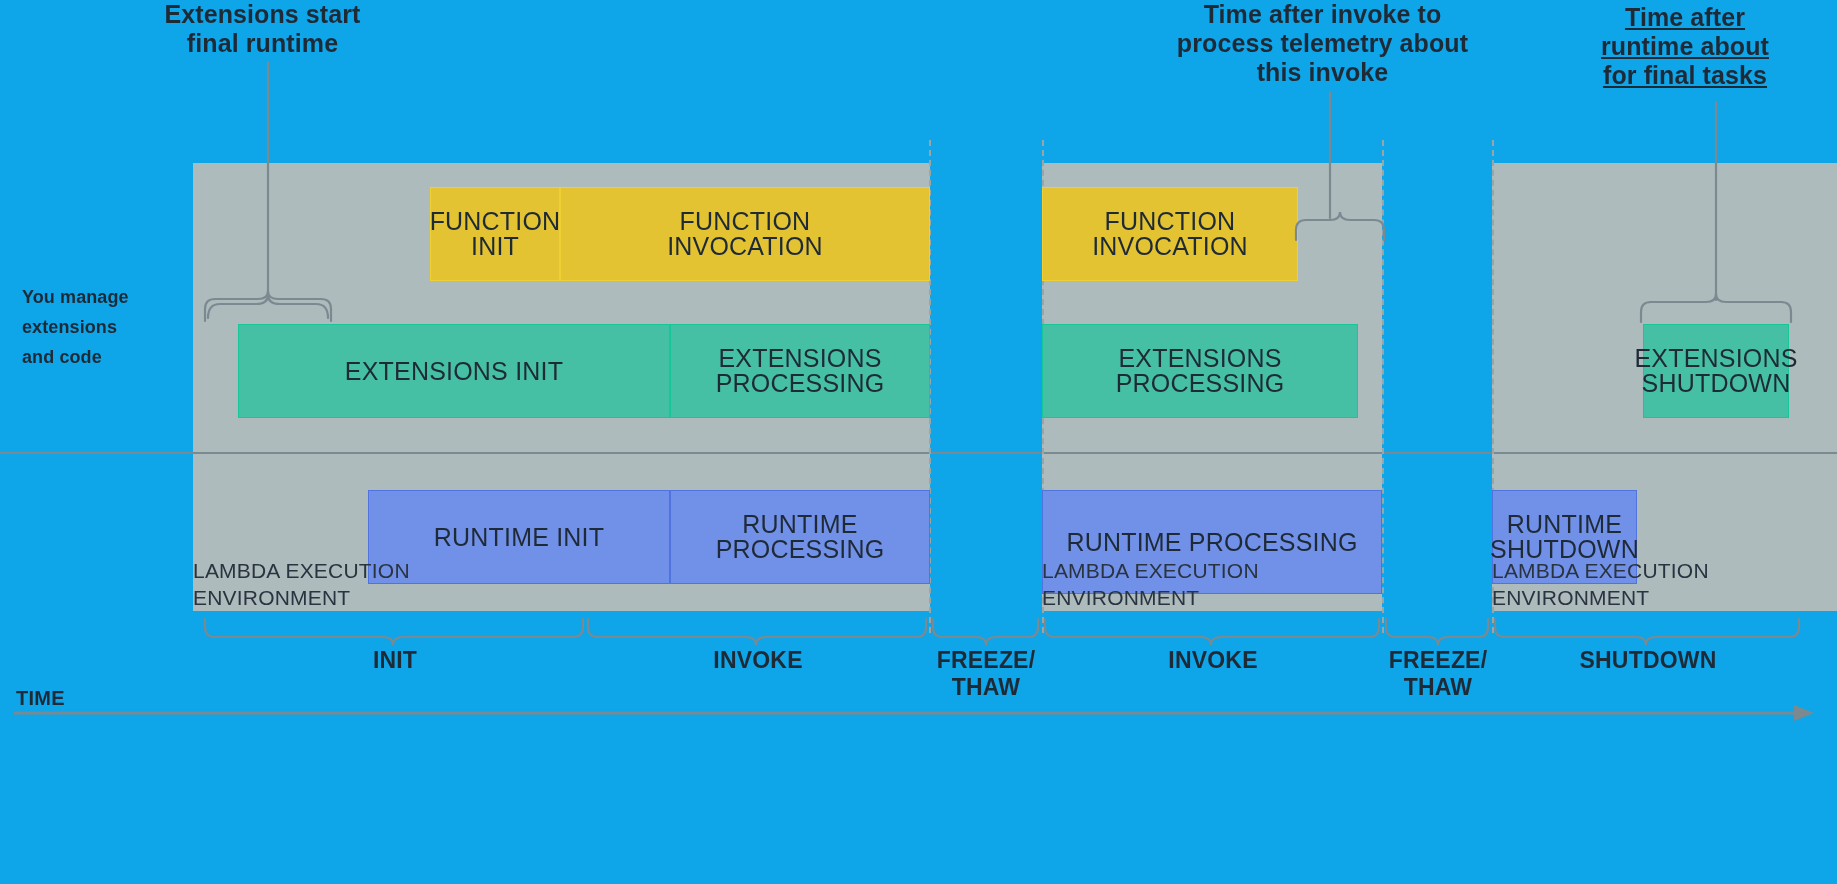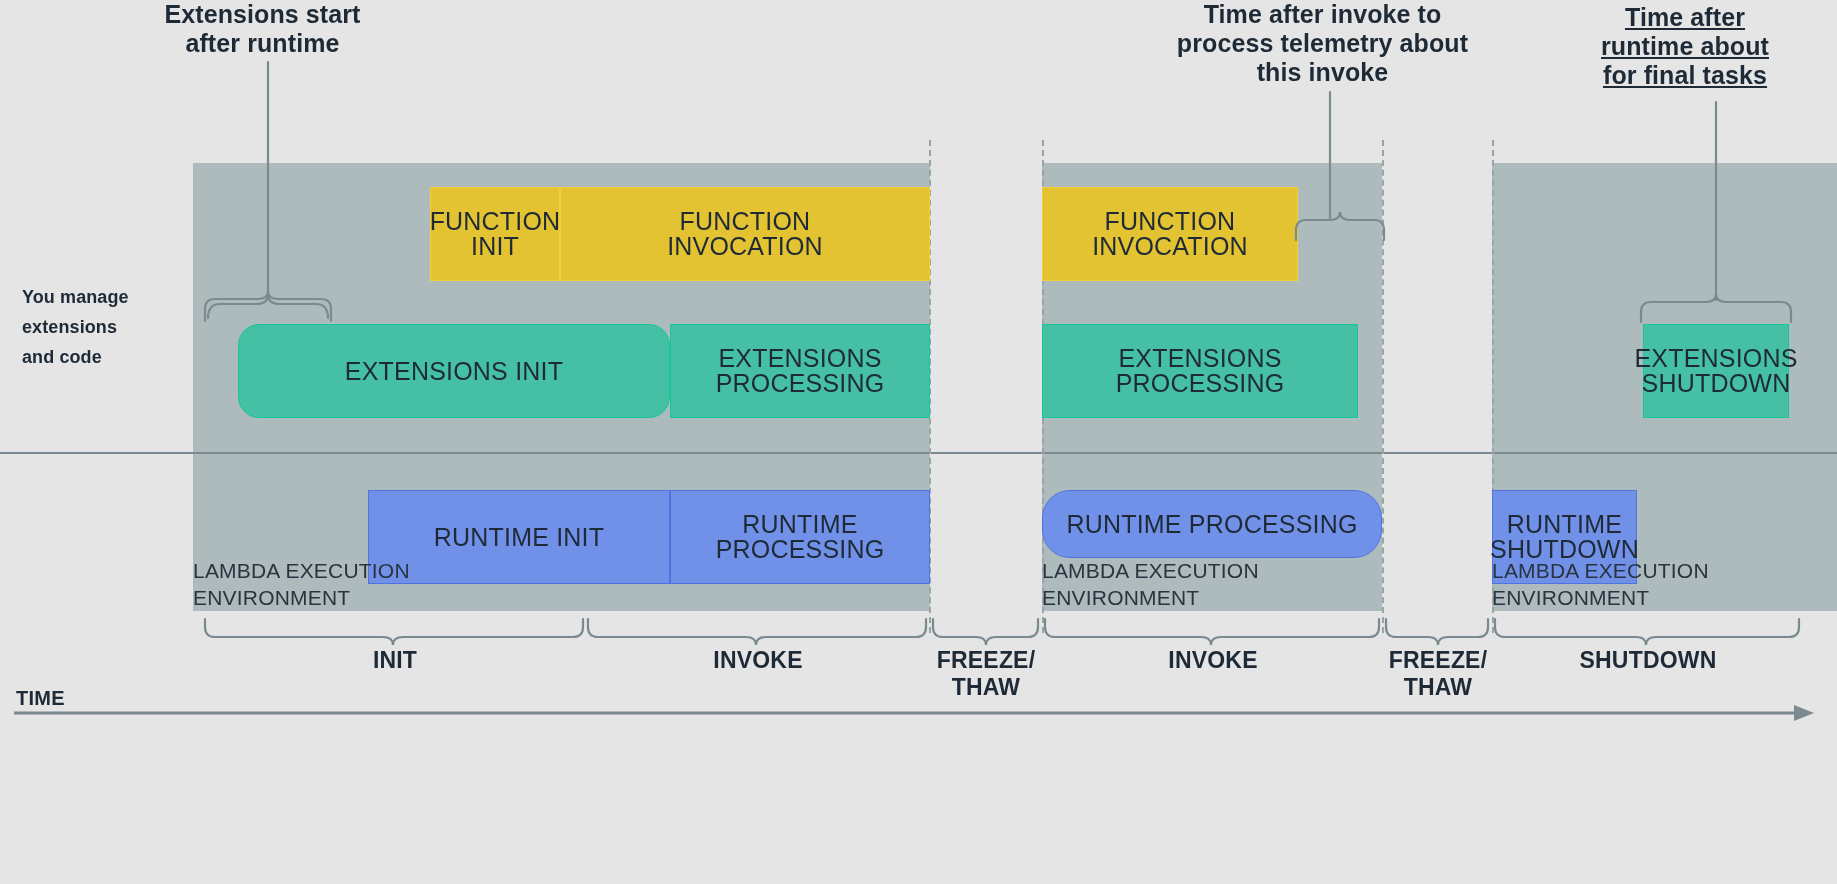--- a/index.html
+++ b/index.html
@@ -1,17 +1,17 @@
 <!DOCTYPE html>
 <html><head>
 <meta charset="utf-8">
 <style>
   html,body{margin:0;padding:0;background:#ffffff;}
   body{width:1837px;height:884px;font-family:"Liberation Sans",sans-serif;}
-  #stage{position:relative;width:1837px;height:884px;overflow:hidden;background:#e5e5e5;}
+  #stage{position:relative;width:1837px;height:884px;overflow:hidden;background:#0ea5e9;}
 
   
   .callout{
     position:absolute;
     color:#1f2a37;
     font-weight:700;
     font-size:25px;
     line-height:29px;
     text-align:center;
     letter-spacing:.1px;
@@ -93,21 +93,21 @@
 
   svg.brace{position:absolute;overflow:visible;}
 </style>
 </head>
 <body>
 
 <div id="stage">
 
   <div class="callout" style="left:150px;top:0px;width:225px;">
     <div>Extensions start</div>
-    <div>after runtime</div>
+    <div>final runtime</div>
   </div>
 
   <div class="callout" style="left:1155px;top:0px;width:335px;">
     <div>Time after invoke to</div>
     <div>process telemetry about</div>
     <div>this invoke</div>
   </div>
 
   <div class="callout" style="left:1565px;top:3px;width:240px;text-decoration:underline;">
     <div>Time after</div>
@@ -140,21 +140,21 @@
     </div>
   </div>
 
   <div class="blk yellow" style="left:1042px;top:187px;width:256px;height:94px;">
     <div>
       <div>FUNCTION</div>
       <div>INVOCATION</div>
     </div>
   </div>
 
-  <div class="blk teal" style="left:238px;top:324px;width:432px;height:94px;border-radius:21px;">
+  <div class="blk teal" style="left:238px;top:324px;width:432px;height:94px;">
     <div>
       <div>EXTENSIONS INIT</div>
     </div>
   </div>
 
   <div class="blk teal" style="left:670px;top:324px;width:260px;height:94px;">
     <div>
       <div>EXTENSIONS</div>
       <div>PROCESSING</div>
     </div>
@@ -179,21 +179,21 @@
     </div>
   </div>
 
   <div class="blk blue" style="left:670px;top:490px;width:260px;height:94px;">
     <div>
       <div>RUNTIME</div>
       <div>PROCESSING</div>
     </div>
   </div>
 
-  <div class="blk blue" style="left:1042px;top:490px;width:340px;height:68px;border-radius:28px;">
+  <div class="blk blue" style="left:1042px;top:490px;width:340px;height:104px;">
     <div>
       <div>RUNTIME PROCESSING</div>
     </div>
   </div>
 
   <div class="blk blue" style="left:1492px;top:490px;width:145px;height:94px;">
     <div>
       <div>RUNTIME</div>
       <div>SHUTDOWN</div>
     </div>

